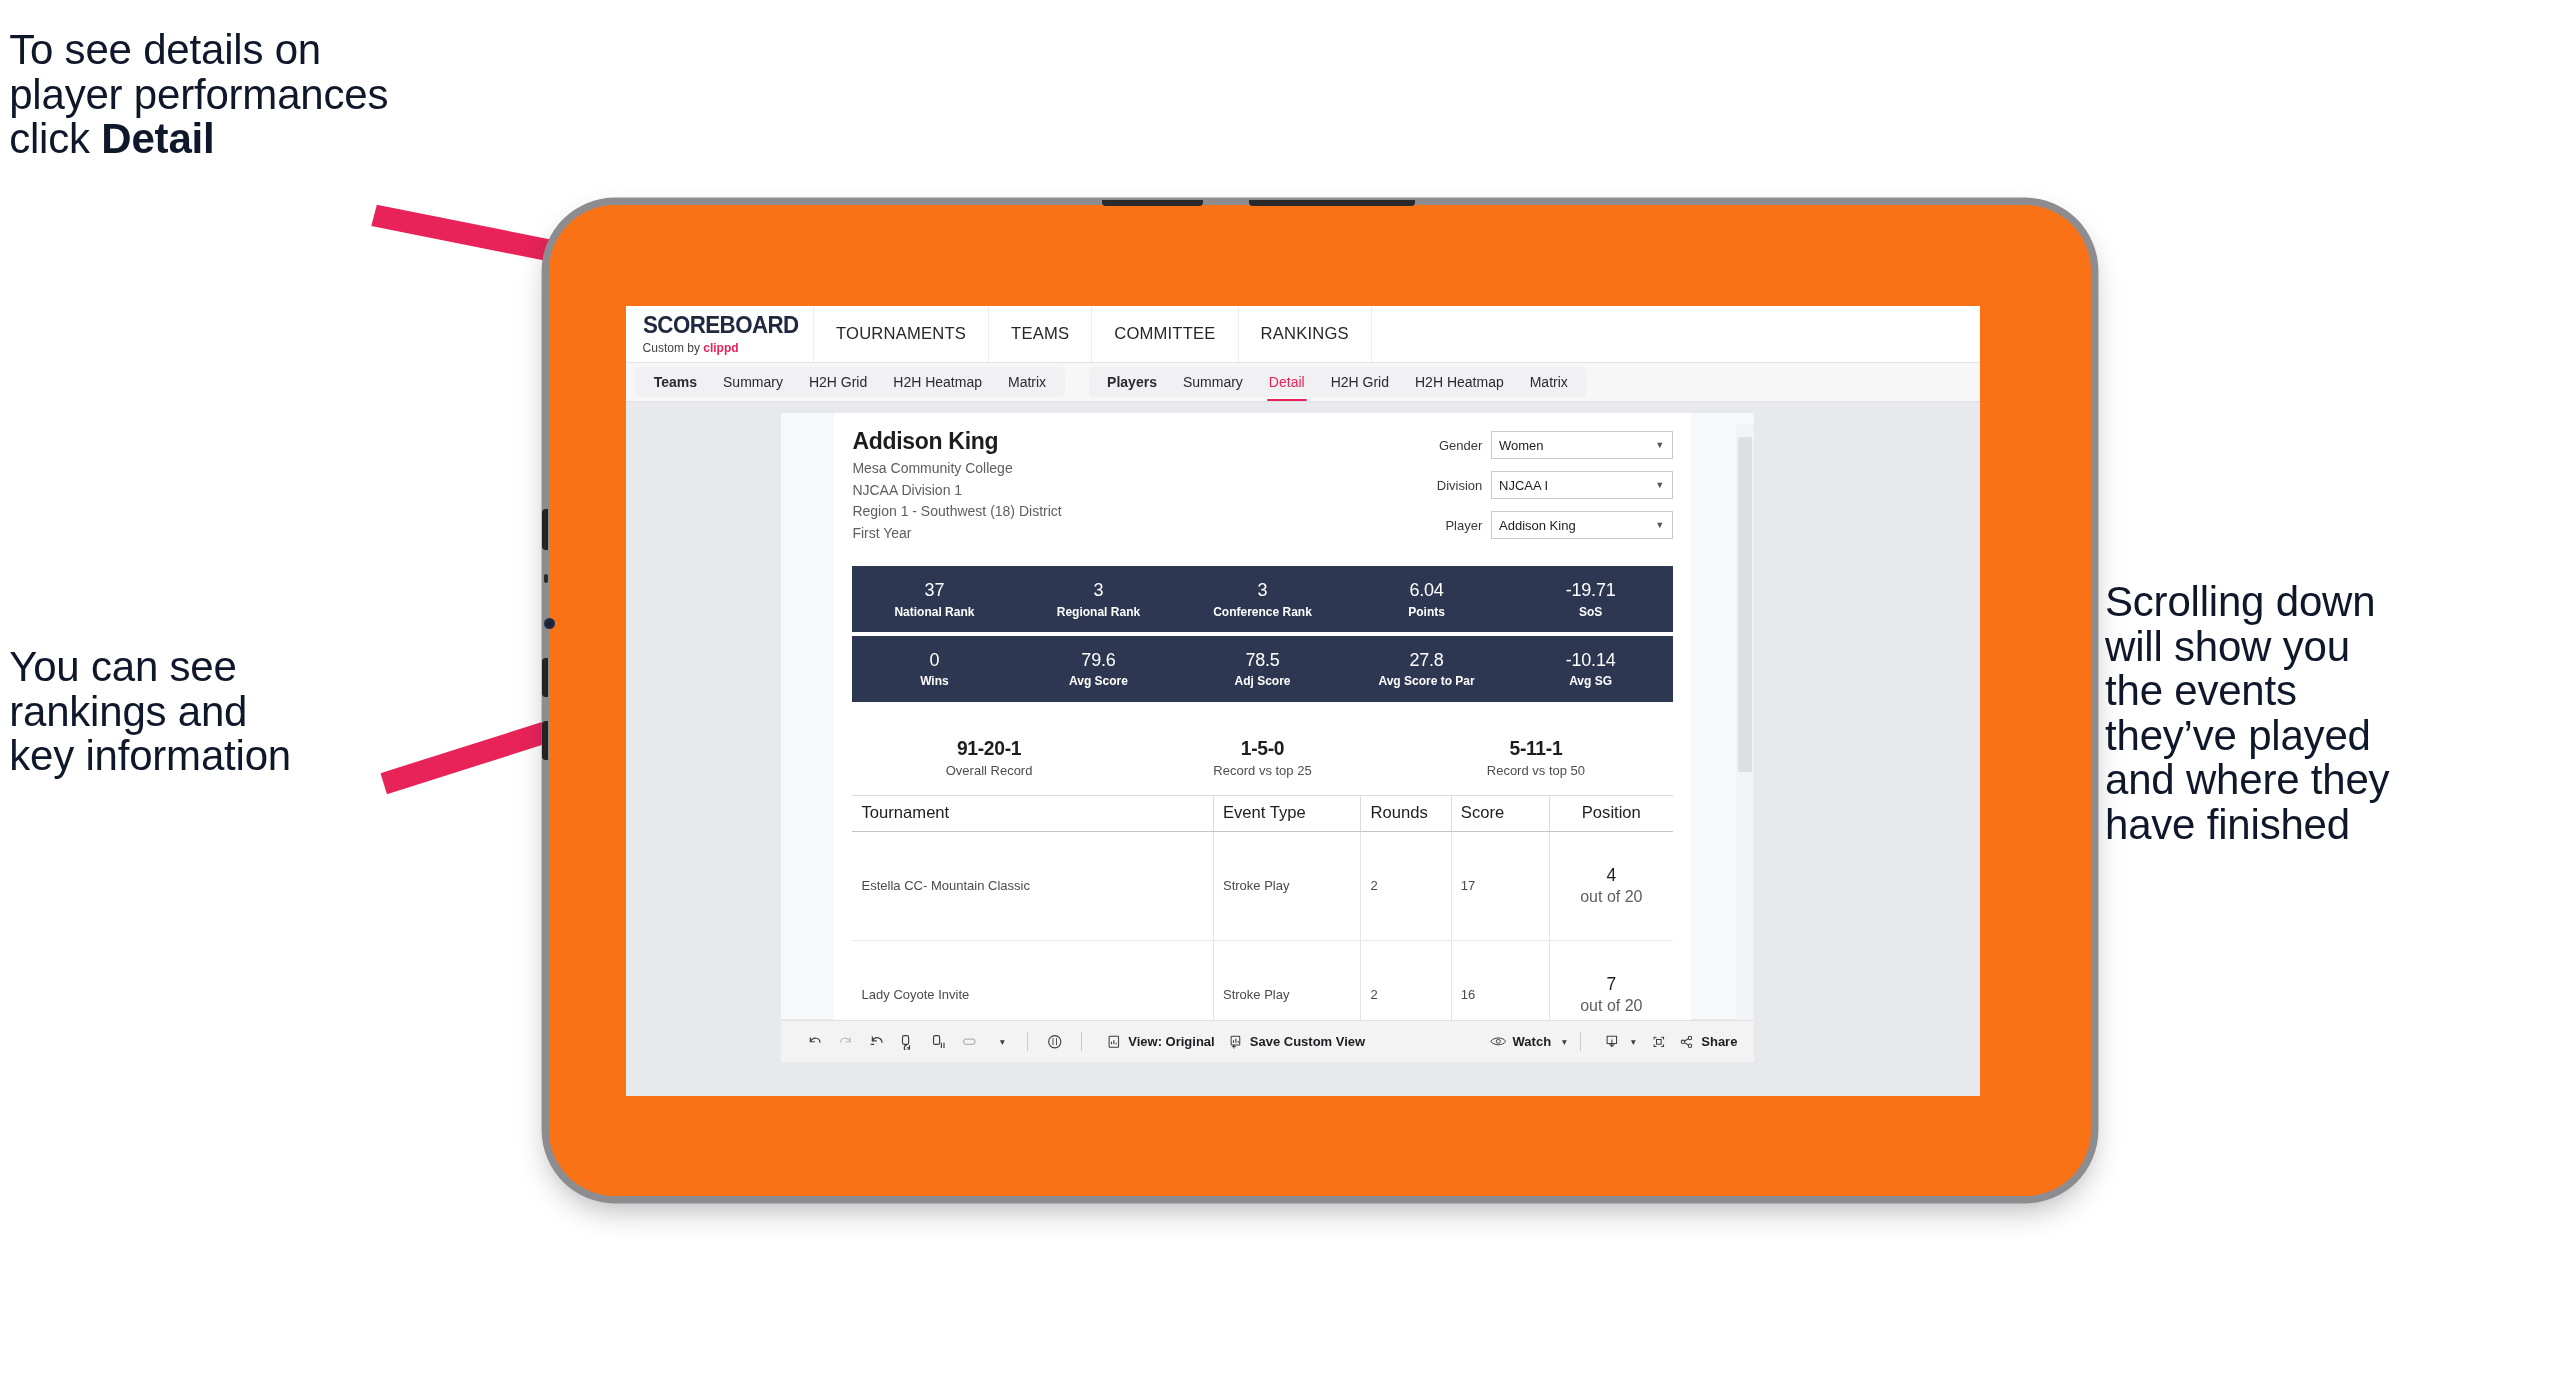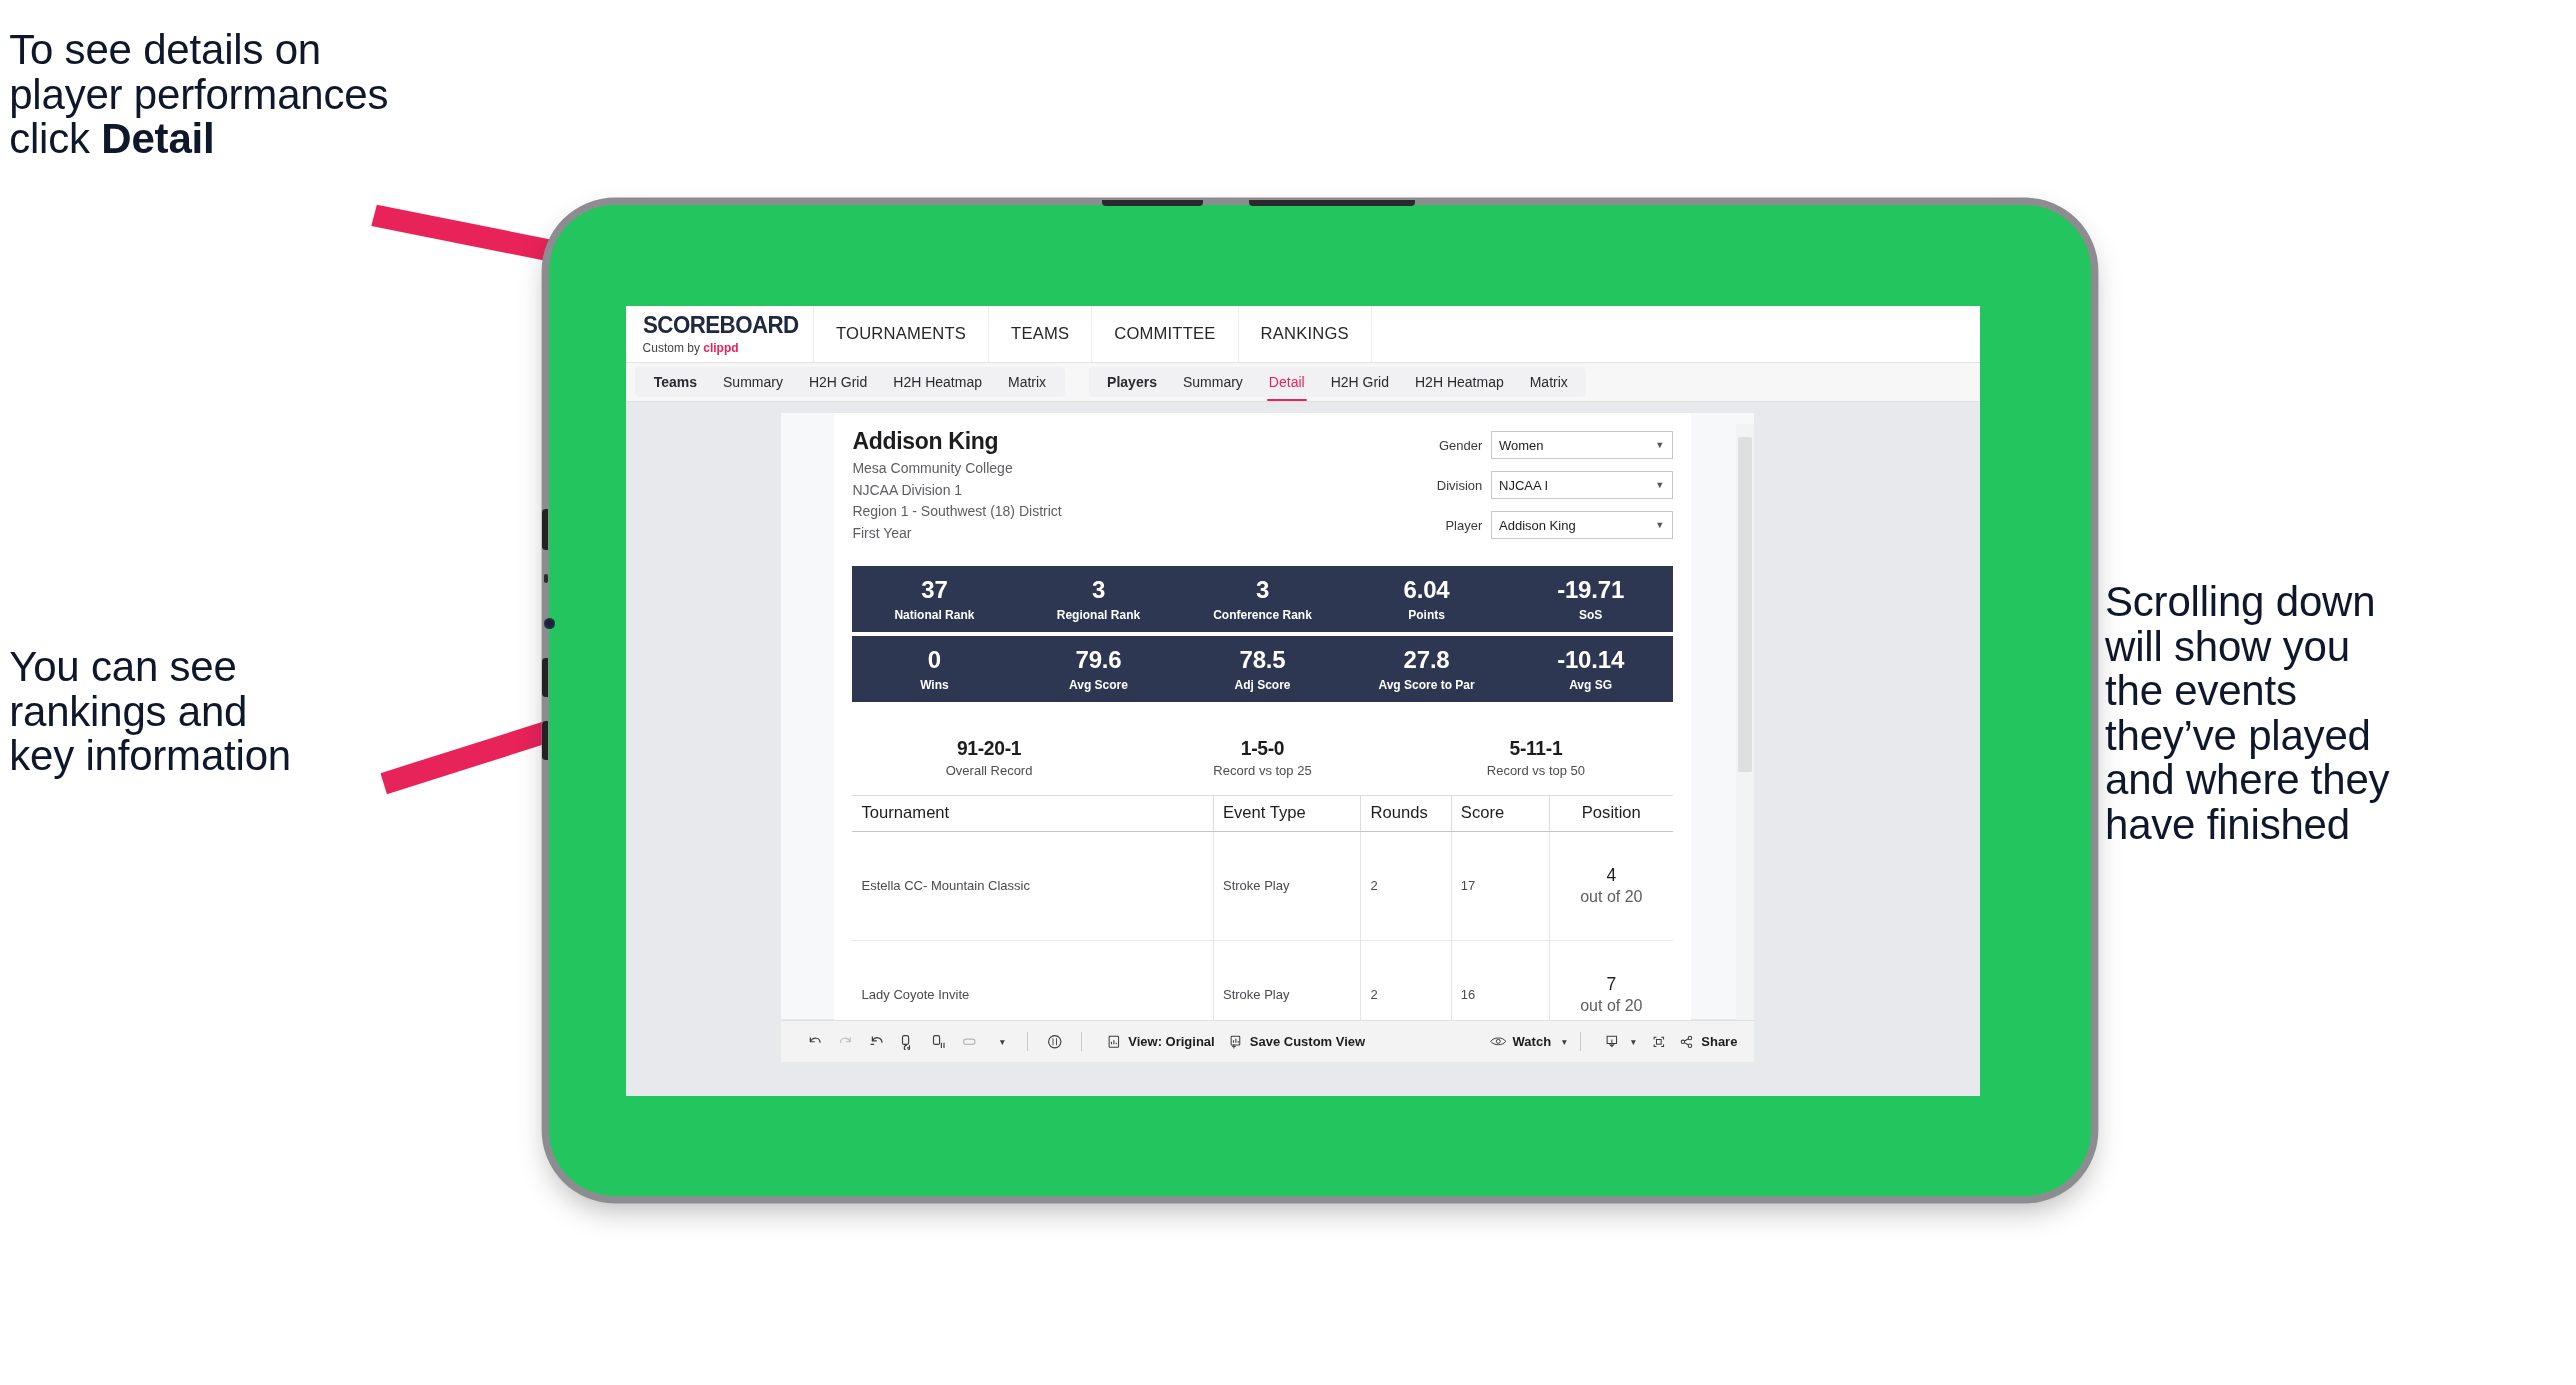--- a/index.html
+++ b/index.html
@@ -30,21 +30,21 @@
 
   
   #tablet {
     position: absolute;
     left: 549px; top: 205px;
     width: 958px; height: 571px;
   }
   #tablet-shell {
     position: absolute; left: 0; top: 0;
     width: 1542px; height: 991px;
-    background: #22c55e;
+    background: #f97316;
     border-radius: 66px;
     box-shadow: 0 0 0 7.4px #8d8d91, 0 13px 31px rgba(0,0,0,.30);
   }
   .tab-btn { position: absolute; background: #070707; border-radius: 5.5px; }
   #btn-vol-top { left: -7.4px; top: 304px; width: 6.4px; height: 41px; border-radius: 3.7px 0 0 3.7px; background:#232325;}
   #btn-dot { left: -5.5px; top: 369px; width: 4.6px; height: 9.2px; background:#2b2b2e; border-radius:2.8px;}
   #btn-cam { left: -4.6px; top: 413px; width: 11px; height: 11px; border-radius: 50%; background: #1b2436; box-shadow: inset 0 0 2.8px #3a4c74;}
   #btn-vol-1 { left: -7.4px; top: 453px; width: 6.4px; height: 39px; border-radius: 3.7px 0 0 3.7px; background:#232325;}
   #btn-vol-2 { left: -7.4px; top: 516px; width: 6.4px; height: 39px; border-radius: 3.7px 0 0 3.7px; background:#232325;}
   #btn-top-mic { left: 553px; top: -5.5px; width: 101px; height: 6.4px; background: #2a2a2c; border-radius: 0 0 3.7px 3.7px;}
@@ -143,21 +143,21 @@
   .caret { font-size: 9.2px; color: #555; }
 
   
   .statbar {
     display: flex; background: #2e3752;
     height: 66px; align-items: center;
     margin: 7.4px 18.4px 0 18.4px;
   }
   .statbar.second { margin-top: 3.7px; }
   .stat { flex: 1; text-align: center; color: #fff; }
-  .stat-val { font-size: 24px; font-weight: 700; letter-spacing: -0.2px; }
+  .stat-val { font-size: 18px; font-weight: 400; letter-spacing: -0.2px; }
   .stat-lbl { font-size: 12px; margin-top: 3.7px; font-weight: 600; }
 
   #record-row { display: flex; padding: 14.7px 18.4px 16.6px 18.4px; }
   .rec { flex: 1; text-align: center; margin-top: 21px; }
   .rec-val { font-size: 19.3px; font-weight: 700; color: #1d1d1f; letter-spacing: -0.3px; }
   .rec-lbl { font-size: 13px; color: #4d4d52; margin-top: 3.7px; }
 
   
   #tbl-wrap { padding: 0 18.4px 0 18.4px; }
   table { border-collapse: collapse; width: 100%; }

